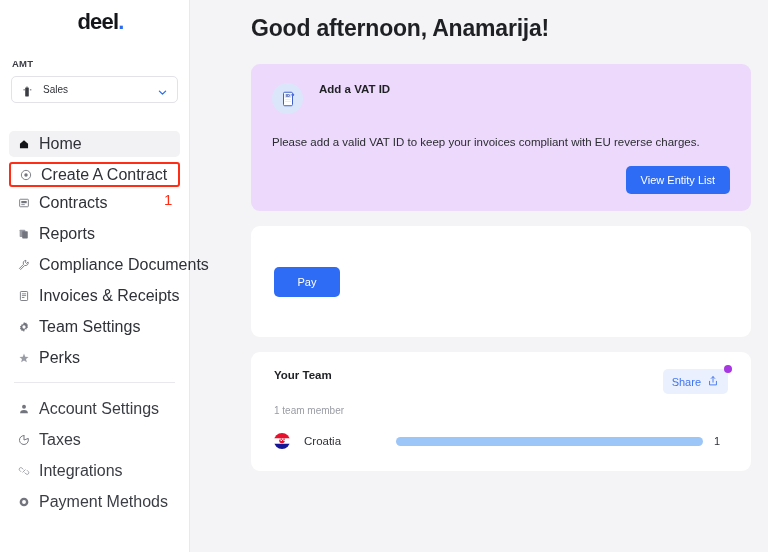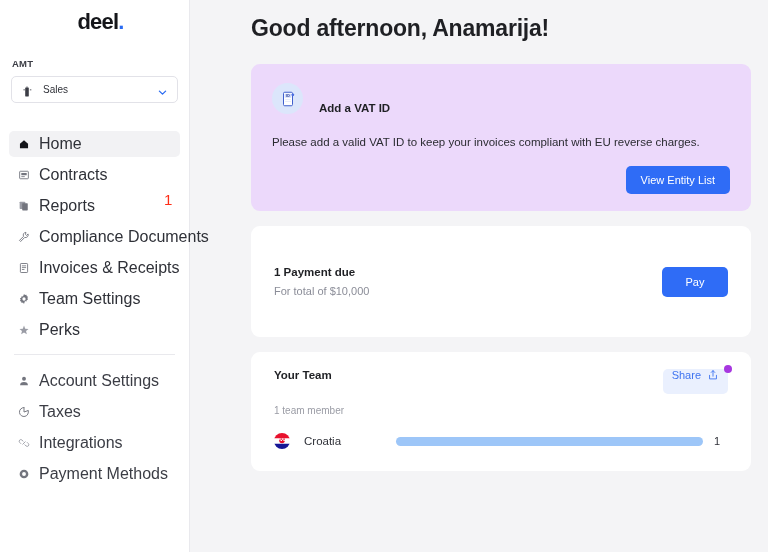--- a/index.html
+++ b/index.html
@@ -148,21 +148,21 @@
 
   
   .vat-card {
     margin-top: 22px;
     background: #ecd9fb;
     border-radius: 9px;
     padding: 19px 21px 17px 21px;
   }
   .vat-head {
     display: flex;
-    align-items: flex-end;
+    align-items: flex-start;
     gap: 16px;
   }
   .vat-icon-wrap {
     width: 31px; height: 31px;
     border-radius: 50%;
     background: #dce6fb;
     display: flex; align-items: center; justify-content: center;
     flex: 0 0 31px;
   }
   .vat-title {
@@ -248,20 +248,21 @@
     margin-top: 24px;
   }
   .share-btn {
     position: relative;
     background: #eaf0fe;
     border: none;
     border-radius: 5px;
     height: 25px;
     padding: 0 9px;
     display: flex;
+    align-items: center;
     gap: 6px;
     color: #3f74f0;
     font-size: 11px;
     cursor: pointer;
     font-family: inherit;
   }
   .share-dot {
     position: absolute;
     top: -4px; right: -4px;
     width: 8px; height: 8px;
@@ -339,20 +340,29 @@
 
       <div class="nav-item active">
         <span class="ico">
           <svg viewBox="0 0 16 16" width="12" height="12">
             <path d="M2.6 7.6 L8 3.1 L13.4 7.6 L13.4 13.2 Q13.4 13.6 13 13.6 L3 13.6 Q2.6 13.6 2.6 13.2 Z" fill="#15161a"></path>
           </svg>
         </span>
         <span class="lbl">Home</span>
       </div>
 
+      <div class="nav-item highlight">
+        <span class="ico">
+          <svg viewBox="0 0 16 16" width="12" height="12">
+            <circle cx="8" cy="8" r="6.2" fill="none" stroke="#73757e" stroke-width="1.2"></circle>
+            <circle cx="8" cy="8" r="2.3" fill="#73757e"></circle>
+          </svg>
+        </span>
+        <span class="lbl">Create A Contract</span>
+      </div>
 
       <div class="nav-item">
         <span class="ico">
           <svg viewBox="0 0 16 16" width="12" height="12">
             <rect x="2.2" y="3" width="11.6" height="10" rx="1" fill="none" stroke="#73757e" stroke-width="1.2"></rect>
             <rect x="4.4" y="5.3" width="7.2" height="3" fill="#73757e"></rect>
             <rect x="4.4" y="9.7" width="4.6" height="1.1" fill="#73757e"></rect>
           </svg>
         </span>
         <span class="lbl">Contracts</span>
@@ -480,24 +490,20 @@
           </span>
           <span class="vat-title">Add a VAT ID</span>
         </div>
         <p class="vat-body">Please add a valid VAT ID to keep your invoices compliant with EU reverse charges.</p>
         <div class="vat-actions">
           <button class="btn-primary">View Entity List</button>
         </div>
       </section>
 
       <section class="card pay-card">
-        <div>
-          <div class="pay-title">1 Payment due</div>
-          <div class="pay-sub">For total of $10,000</div>
-        </div>
         <button class="btn-pay">Pay</button>
       </section>
 
       <section class="card team-card">
         <div class="team-head">
           <div>
             <div class="team-title">Your Team</div>
             <div class="team-sub">1 team member</div>
           </div>
           <button class="share-btn">

